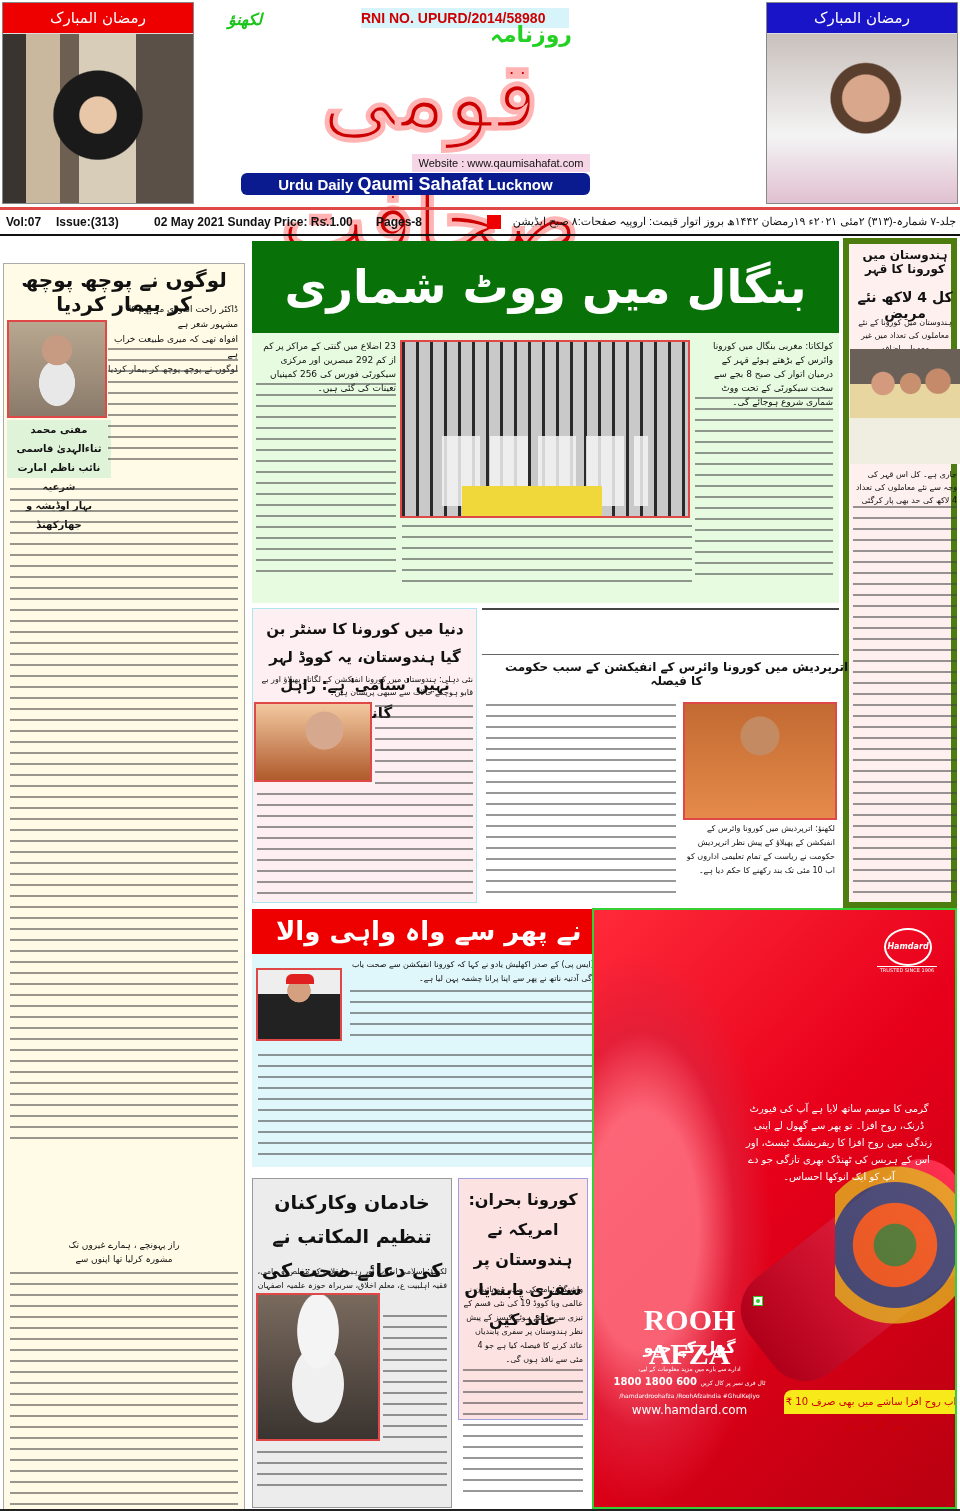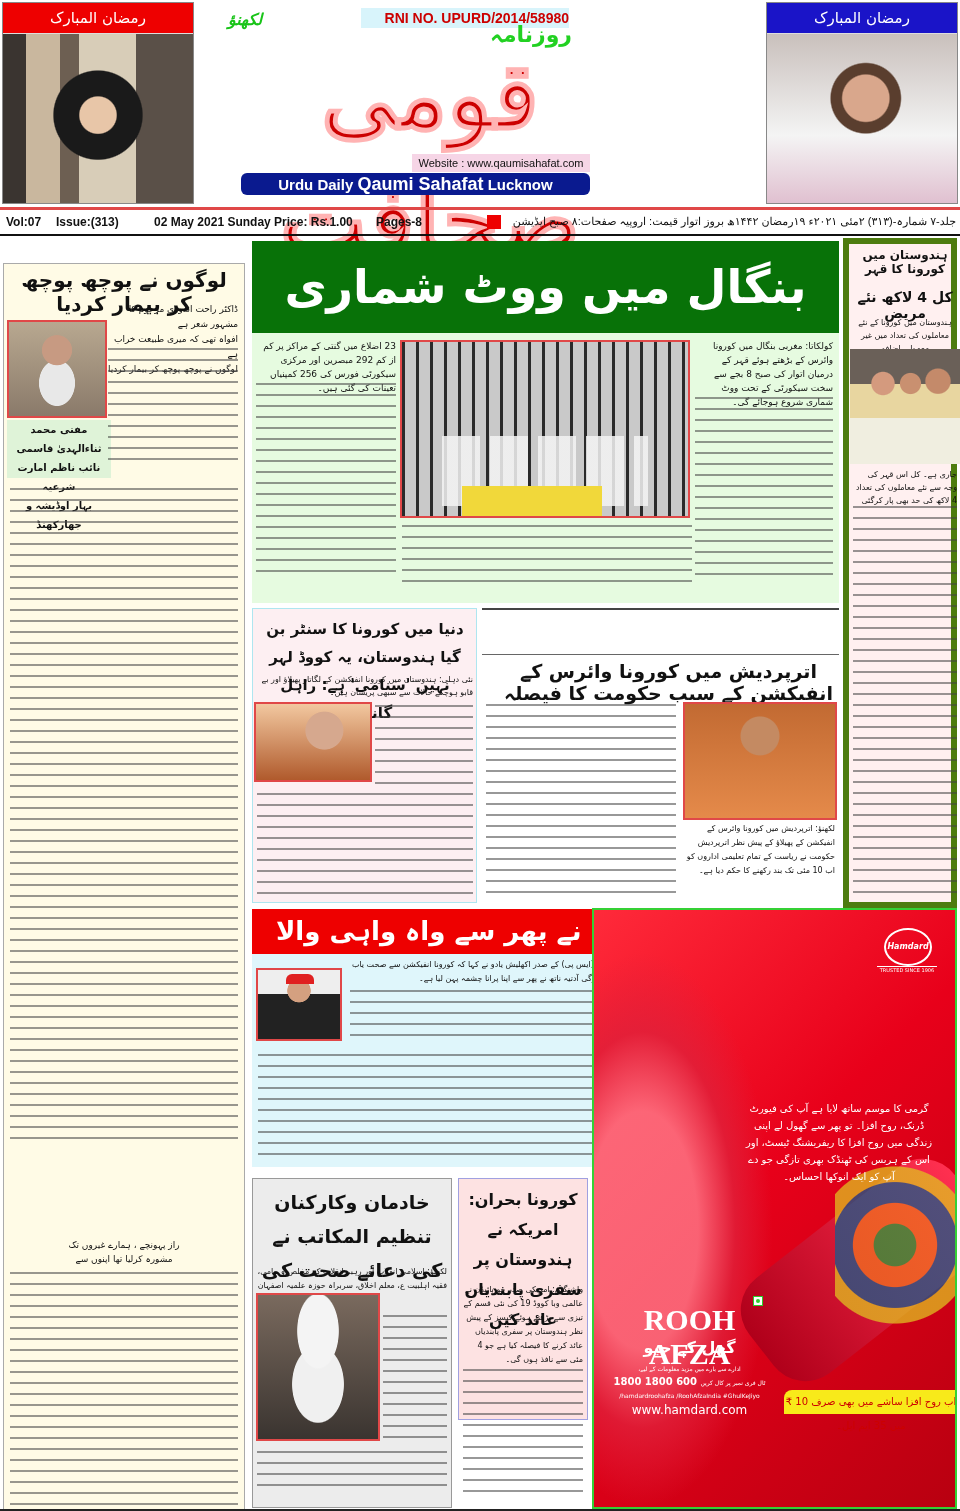--- a/index.html
+++ b/index.html
@@ -11,21 +11,21 @@
   .promo { position: absolute; top: 2px; width: 192px; height: 202px; border: 1px solid #888; background: #ddd; }
   .promo .tag { height: 30px; color: #fff; font-size: 15px; text-align: center; line-height: 30px; direction: rtl; }
   .promo .photo { position: absolute; top: 31px; left: 0; right: 0; bottom: 0; }
   #promo-left { left: 2px; }
   #promo-left .tag { background: #ee0000; }
   #promo-left .photo { background: radial-gradient(circle at 50% 48%, #e8c6a8 0 14%, #1a1a1a 15% 34%, transparent 35%), linear-gradient(90deg,#3a3430 0 12%, #c9b79e 12% 30%, #6d5f52 30% 40%, #d8cdb8 40% 70%, #5a5048 70% 100%); }
   #promo-right { right: 2px; left: auto; }
   #promo-right .tag { background: #1a14c8; }
   #promo-right .photo { background: radial-gradient(circle at 52% 38%, #d9a78c 0 16%, #5a3e2e 17% 24%, transparent 25%), linear-gradient(180deg,#c9c0bc 0%, #f4f4f4 60%, #e0c0d0 100%); }
 
-  .rni { left: 361px; top: 8px; width: 208px; height: 20px; background: #d8f4fb; color: #c00; font-family: "Liberation Sans", sans-serif; font-weight: bold; font-size: 14px; text-align: right; line-height: 20px; }
+  .rni { left: 361px; top: 8px; width: 208px; height: 20px; background: #d8f4fb; color: #c00; font-family: "Liberation Sans", sans-serif; font-weight: bold; font-size: 14px; text-align: left; line-height: 20px; }
   .lucknow { left: 228px; top: 10px; color: #18c418; font-size: 16px; font-style: italic; font-weight: bold; direction: rtl; }
   .roznama { left: 490px; top: 22px; color: #22d122; font-size: 22px; font-weight: bold; direction: rtl; }
   .logo { left: 225px; top: 34px; width: 410px; height: 124px; color: #cc0000; font-family: "DejaVu Serif", serif; font-size: 92px; font-weight: bold; text-align: center; line-height: 124px; direction: rtl; -webkit-text-stroke: 2px #ffb3b3; letter-spacing: -2px; }
   .website { left: 412px; top: 154px; width: 178px; height: 18px; background: #f6d5e6; color: #111; font-family: "Liberation Sans", sans-serif; font-size: 11px; line-height: 18px; text-align: center; }
   .english-name { left: 241px; top: 173px; width: 349px; height: 22px; background: #0a1a8f; color: #fff; border-radius: 6px; font-family: "Liberation Sans", sans-serif; font-weight: bold; font-size: 15px; line-height: 22px; text-align: center; }
   .english-name b { font-size: 18px; }
 
   .redrule { left: 0; top: 207px; width: 960px; height: 3px; background: #e04848; }
   .infobar { left: 0; top: 212px; width: 960px; height: 20px; font-family: "Liberation Sans", sans-serif; font-weight: bold; font-size: 12px; }
   .infobar span { position: absolute; top: 3px; }
@@ -369,21 +369,21 @@
       <i></i>
       <i></i>
       <i></i>
       <i></i>
     </div>
 </div>
 <div class="abs rahul-photo"></div>
 
 <div class="abs up-box">
   <div style="position:absolute;left:0;top:44px;width:357px;height:1px;background:#666;"></div>
-  <div class="hl" style="position:absolute;left:8px;top:50px;width:357px;font-size:19px;">اترپردیش میں کورونا وائرس کے انفیکشن کے سبب حکومت کا فیصلہ</div>
+  <div class="hl" style="position:absolute;left:16px;top:50px;width:357px;font-size:12px;">اترپردیش میں کورونا وائرس کے انفیکشن کے سبب حکومت کا فیصلہ</div>
   <div class="urdu" style="position:absolute;right:4px;top:212px;width:150px;font-size:8px;line-height:14px;">لکھنؤ: اترپردیش میں کورونا وائرس کے انفیکشن کے پھیلاؤ کے پیش نظر اترپردیش حکومت نے ریاست کے تمام تعلیمی اداروں کو اب 10 مئی تک بند رکھنے کا حکم دیا ہے۔</div>
   <div class="text-lines" style="left:4px;top:94px;width:190px;height:196px;">
       <i></i>
       <i></i>
       <i></i>
       <i></i>
       <i></i>
       <i></i>
       <i></i>
       <i></i>

